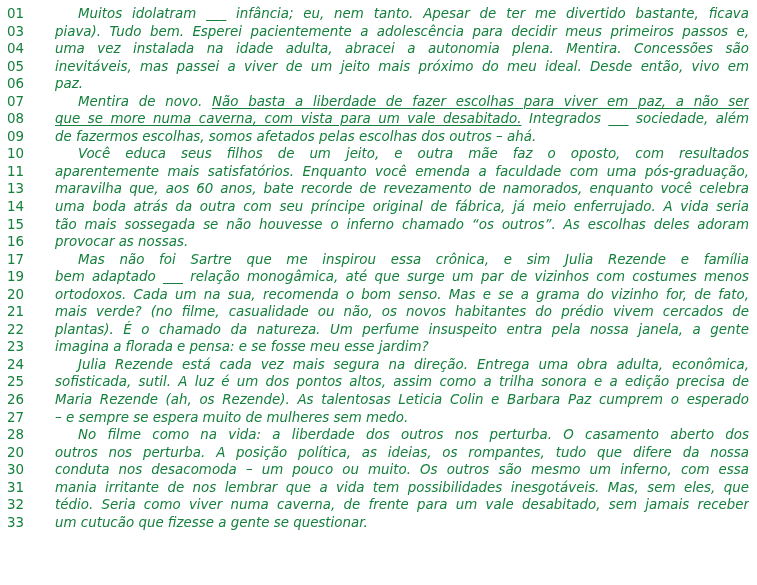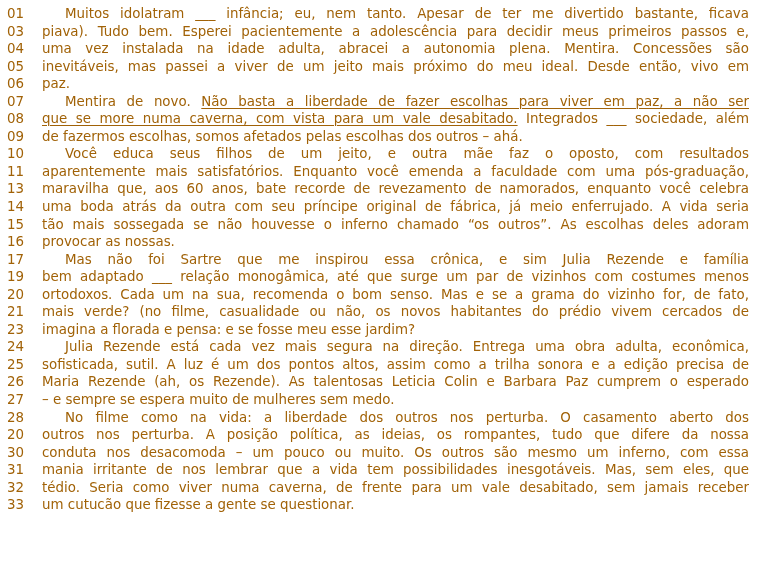--- a/index.html
+++ b/index.html
@@ -10,38 +10,39 @@
     background: #ffffff;
     overflow: hidden;
   }
   .page {
     box-sizing: border-box;
     width: 757px;
     height: 585px;
     padding: 5px 8px 0 7px;
     font-family: "DejaVu Sans", "Liberation Sans", sans-serif;
     font-size: 13.4px;
-    color: #a16207;
+    color: #15803d;
   }
   .line {
     display: flex;
     line-height: 17.55px;
     white-space: pre-wrap;
   }
   .num {
     flex: 0 0 24px;
     width: 24px;
     text-align: left;
   }
   .txt {
     flex: 1;
-    margin-left: 11px;
+    margin-left: 24px;
     text-align: justify;
     text-align-last: justify;
     overflow: hidden;
+    font-style: italic;
   }
   .line.flush .txt {
     text-align: center;
     text-align-last: left;
   }
   .line.indent .txt {
     text-indent: 23px;
   }
   .u {
     text-decoration: underline;
@@ -64,20 +65,21 @@
     <div class="line indent"><span class="num">10</span><div class="txt"><span>Você educa seus filhos de um jeito, e outra mãe faz o oposto, com resultados</span></div></div>
     <div class="line"><span class="num">11</span><div class="txt"><span>aparentemente mais satisfatórios. Enquanto você emenda a faculdade com uma pós-graduação,</span></div></div>
     <div class="line"><span class="num">13</span><div class="txt"><span>maravilha que, aos 60 anos, bate recorde de revezamento de namorados, enquanto você celebra</span></div></div>
     <div class="line"><span class="num">14</span><div class="txt"><span>uma boda atrás da outra com seu príncipe original de fábrica, já meio enferrujado. A vida seria</span></div></div>
     <div class="line"><span class="num">15</span><div class="txt"><span>tão mais sossegada se não houvesse o inferno chamado “os outros”. As escolhas deles adoram</span></div></div>
     <div class="line flush"><span class="num">16</span><div class="txt"><span>provocar as nossas.</span></div></div>
     <div class="line indent"><span class="num">17</span><div class="txt"><span>Mas não foi Sartre que me inspirou essa crônica, e sim Julia Rezende e família</span></div></div>
     <div class="line"><span class="num">19</span><div class="txt"><span>bem adaptado ___ relação monogâmica, até que surge um par de vizinhos com costumes menos</span></div></div>
     <div class="line"><span class="num">20</span><div class="txt"><span>ortodoxos. Cada um na sua, recomenda o bom senso. Mas e se a grama do vizinho for, de fato,</span></div></div>
     <div class="line"><span class="num">21</span><div class="txt"><span>mais verde? (no filme, casualidade ou não, os novos habitantes do prédio vivem cercados de</span></div></div>
+    <div class="line"><span class="num">22</span><div class="txt"><span>plantas). É o chamado da natureza. Um perfume insuspeito entra pela nossa janela, a gente</span></div></div>
     <div class="line flush"><span class="num">23</span><div class="txt"><span>imagina a florada e pensa: e se fosse meu esse jardim?</span></div></div>
     <div class="line indent"><span class="num">24</span><div class="txt"><span>Julia Rezende está cada vez mais segura na direção. Entrega uma obra adulta, econômica,</span></div></div>
     <div class="line"><span class="num">25</span><div class="txt"><span>sofisticada, sutil. A luz é um dos pontos altos, assim como a trilha sonora e a edição precisa de</span></div></div>
     <div class="line"><span class="num">26</span><div class="txt"><span>Maria Rezende (ah, os Rezende). As talentosas Leticia Colin e Barbara Paz cumprem o esperado</span></div></div>
     <div class="line flush"><span class="num">27</span><div class="txt"><span>– e sempre se espera muito de mulheres sem medo.</span></div></div>
     <div class="line indent"><span class="num">28</span><div class="txt"><span>No filme como na vida: a liberdade dos outros nos perturba. O casamento aberto dos</span></div></div>
     <div class="line"><span class="num">20</span><div class="txt"><span>outros nos perturba. A posição política, as ideias, os rompantes, tudo que difere da nossa</span></div></div>
     <div class="line"><span class="num">30</span><div class="txt"><span>conduta nos desacomoda – um pouco ou muito. Os outros são mesmo um inferno, com essa</span></div></div>
     <div class="line"><span class="num">31</span><div class="txt"><span>mania irritante de nos lembrar que a vida tem possibilidades inesgotáveis. Mas, sem eles, que</span></div></div>
     <div class="line"><span class="num">32</span><div class="txt"><span>tédio. Seria como viver numa caverna, de frente para um vale desabitado, sem jamais receber</span></div></div>

